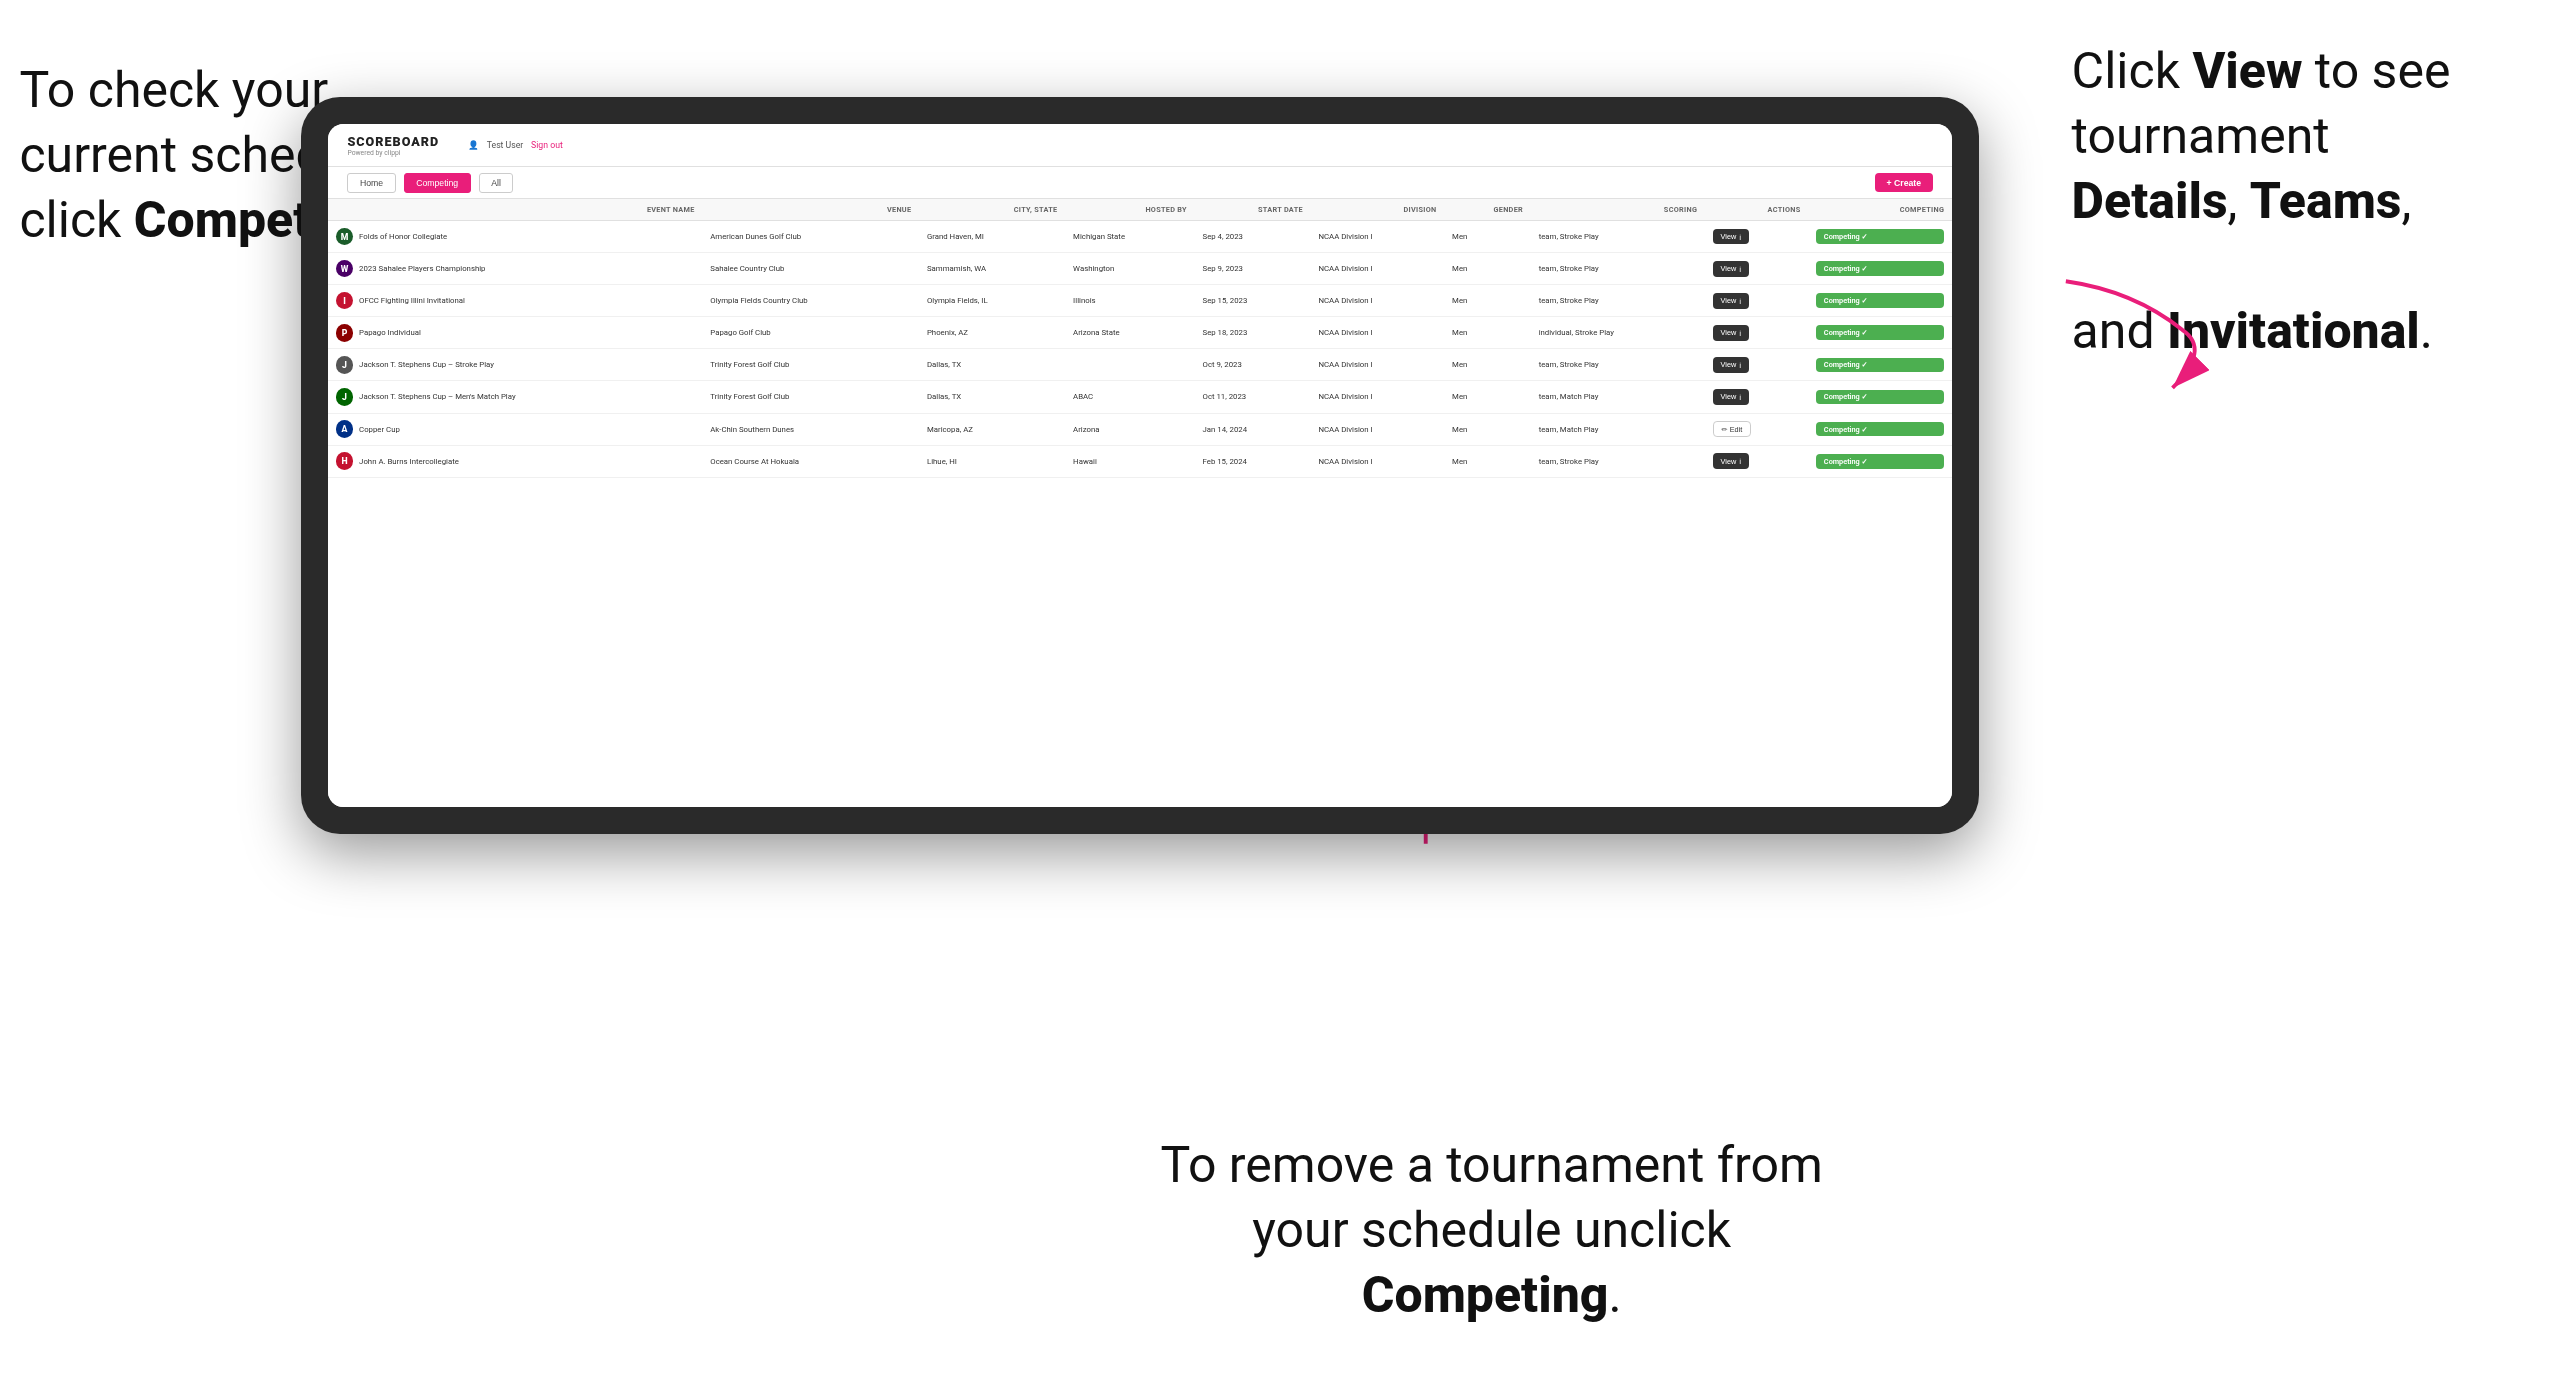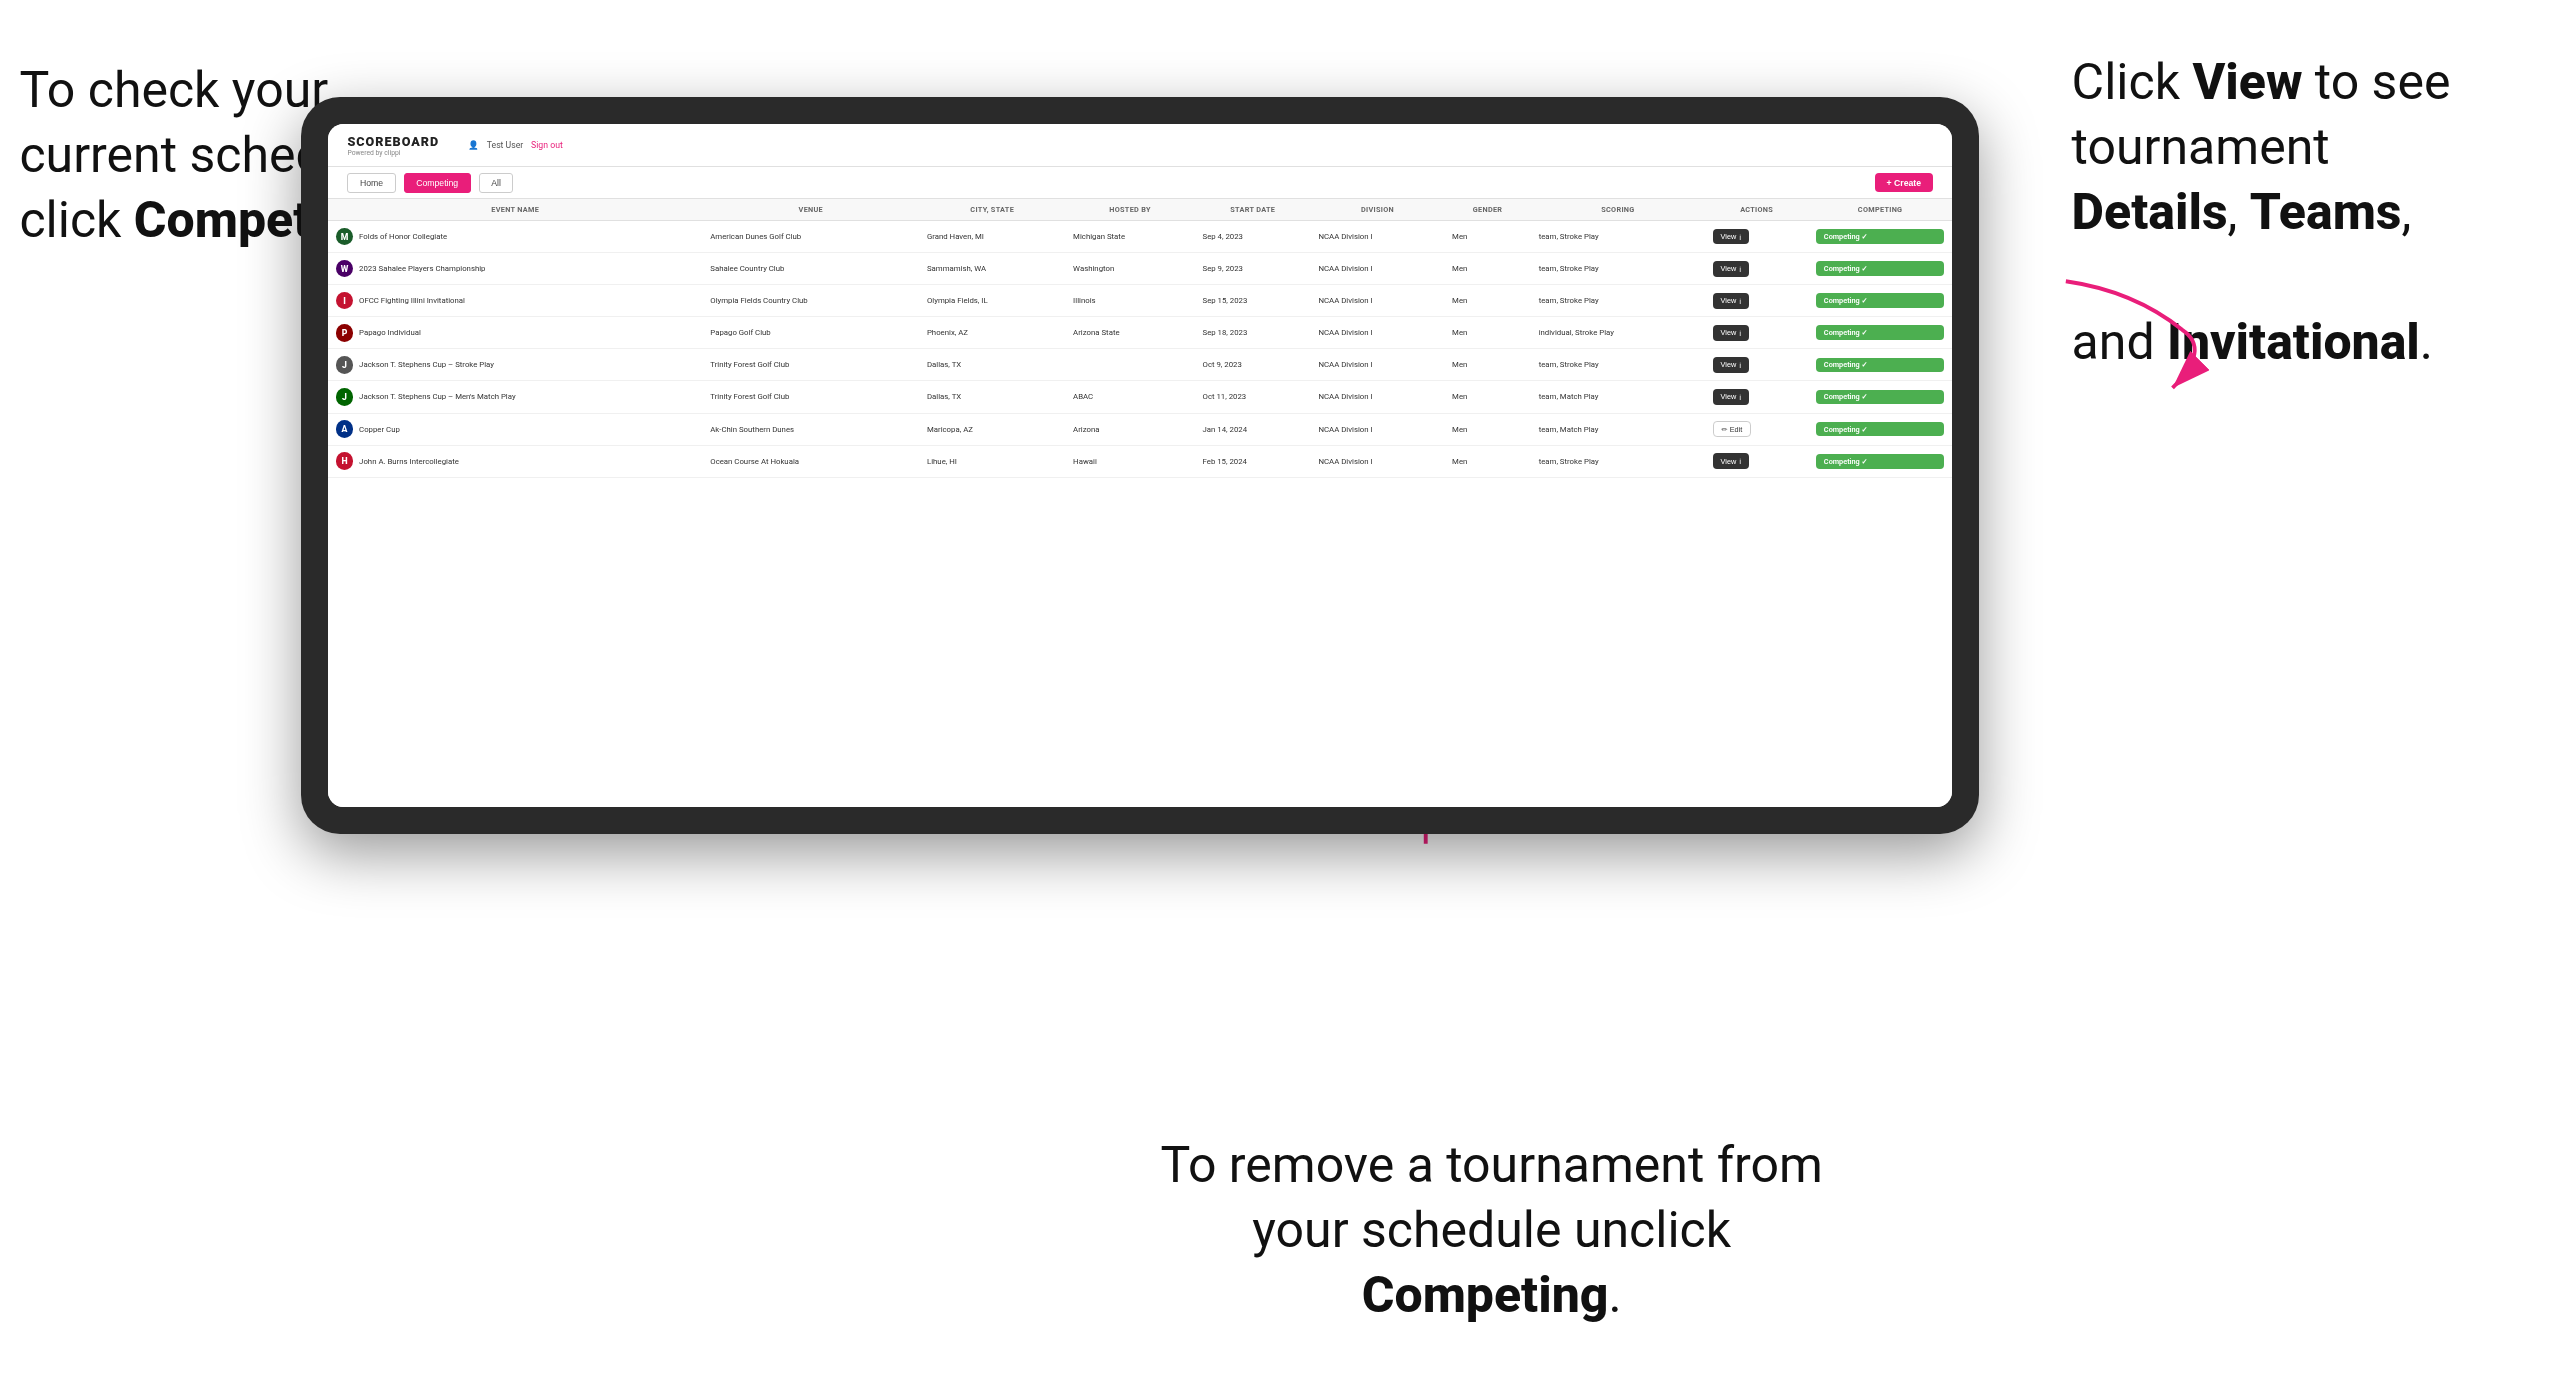--- a/index.html
+++ b/index.html
@@ -19,21 +19,21 @@
       left: 19.4px;
       font-size: 50px;
       line-height: 1.3;
       color: #111;
       width: 407px;
     }
     .annotation-top-left strong { font-weight: 800; }
 
     .annotation-top-right {
       position: absolute;
-      top: 50px;
+      top: 39px;
       right: 19.4px;
       font-size: 50px;
       line-height: 1.3;
       color: #111;
       width: 485px;
       text-align: left;
     }
     .annotation-top-right strong { font-weight: 800; }
 
     .annotation-bottom {
@@ -175,21 +175,21 @@
       font-size: 8.2px;
     }
 
     thead tr {
       background: #f8f8f8;
       border-bottom: 1px solid #e0e0e0;
     }
 
     thead th {
       padding: 5.8px 7.8px;
-      text-align: center;
+      text-align: right;
       font-size: 7.3px;
       font-weight: 700;
       color: #666;
       text-transform: uppercase;
       letter-spacing: 0.3px;
       white-space: nowrap;
     }
 
     tbody tr {
       border-bottom: 1px solid #f0f0f0;

